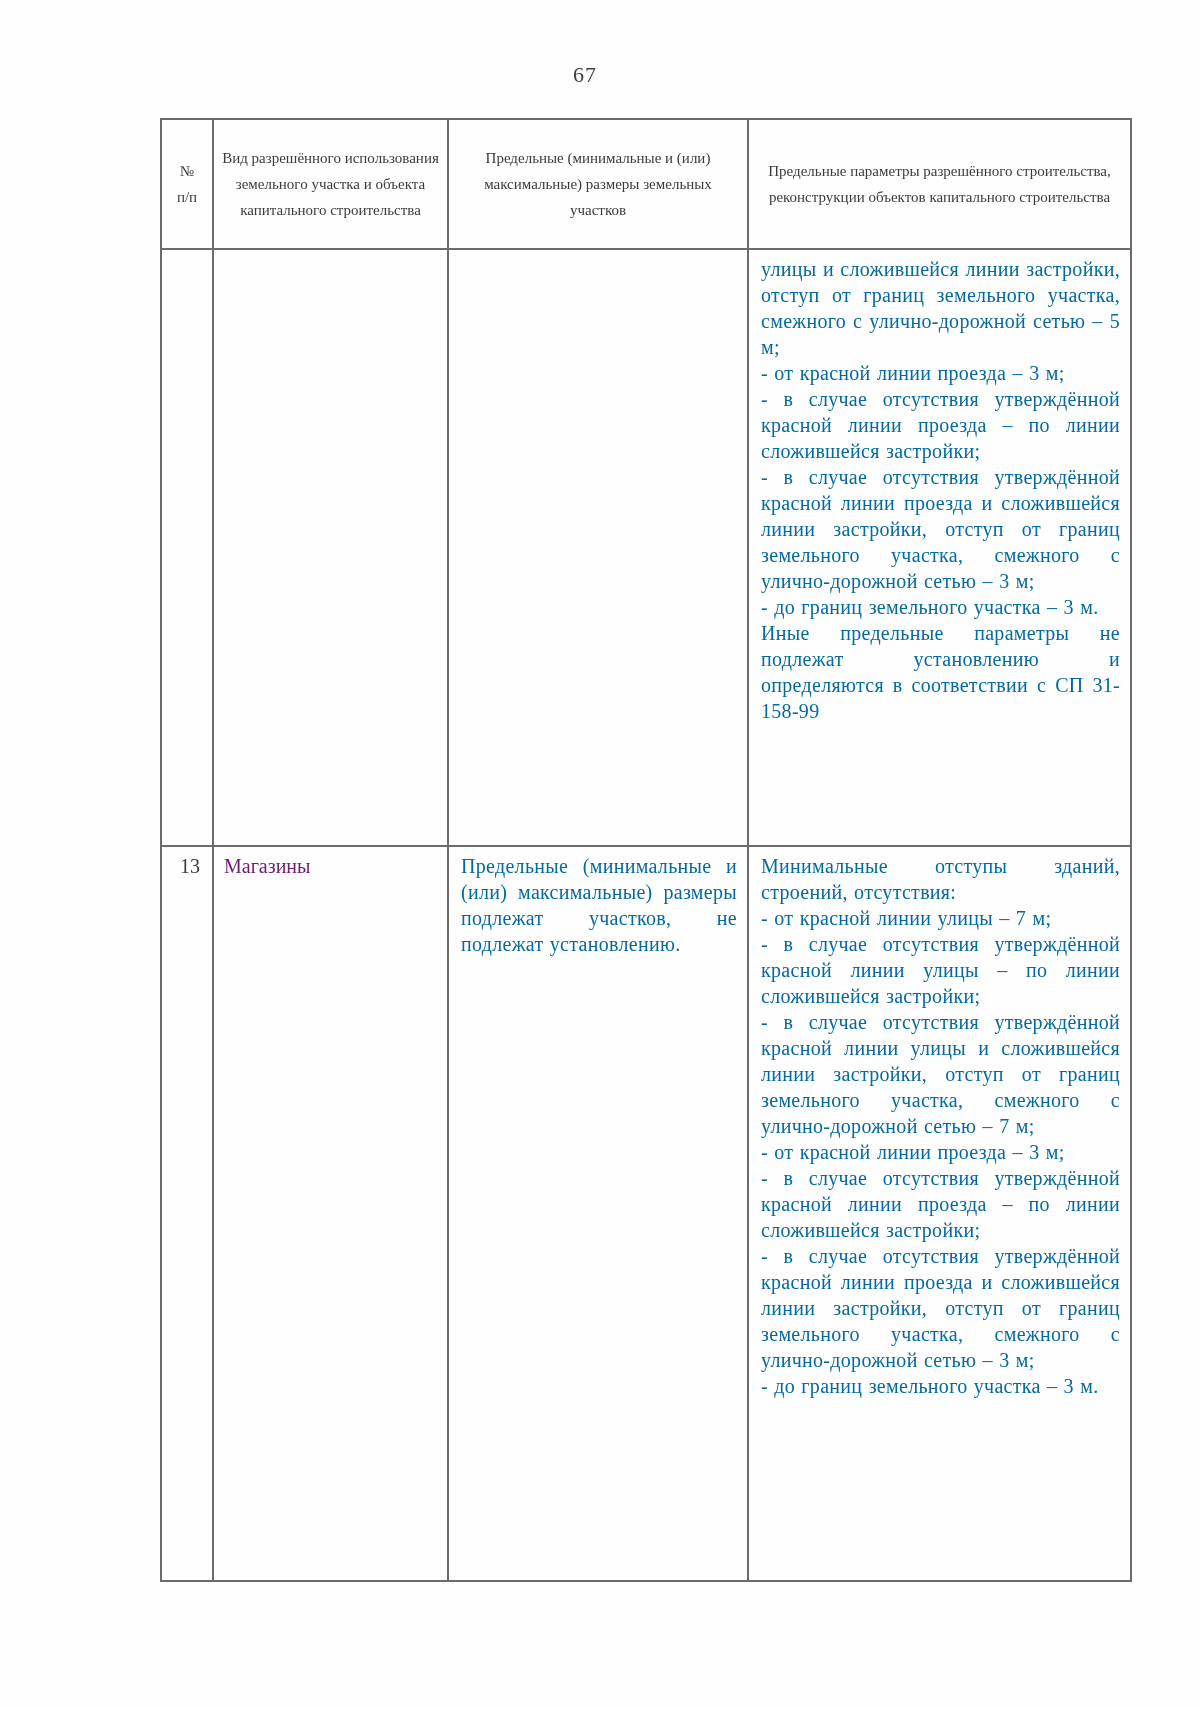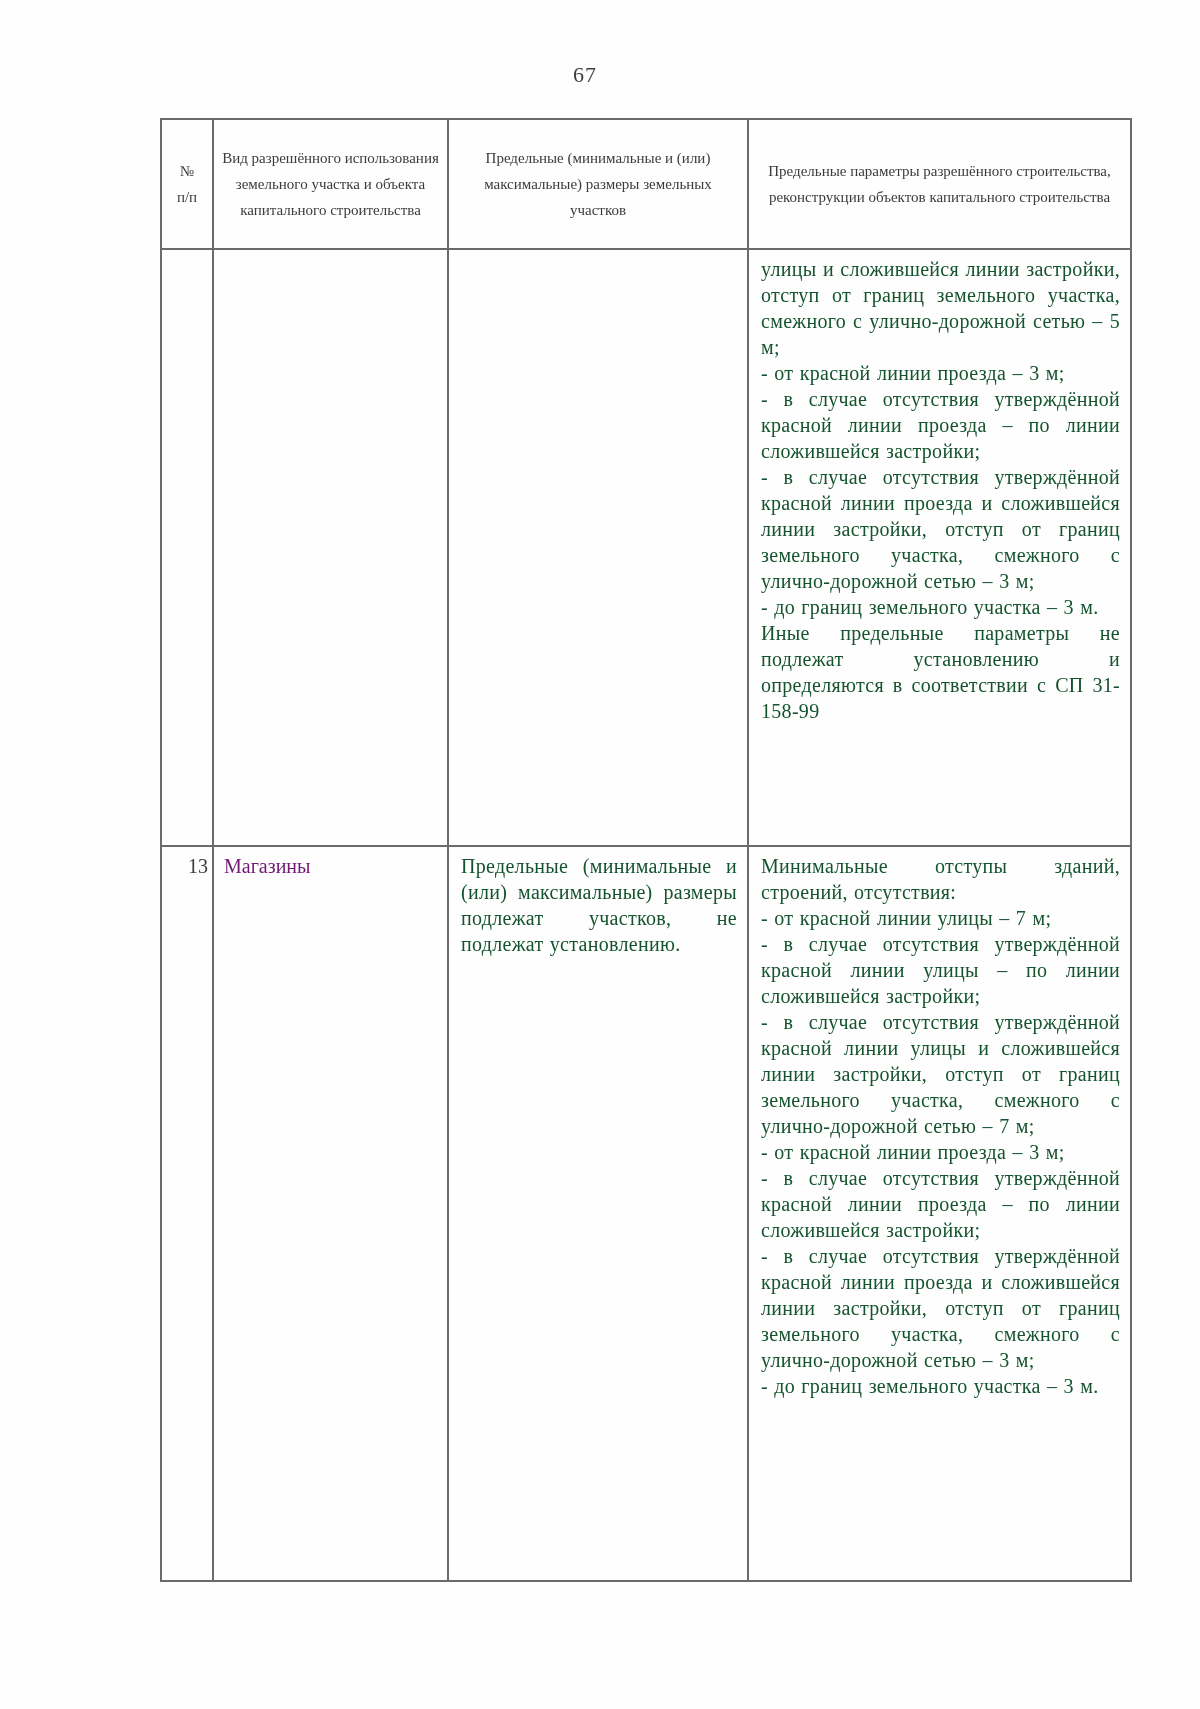--- a/index.html
+++ b/index.html
@@ -46,32 +46,32 @@
     padding: 6px 6px;
     height: 130px;
     color: #3b3b3b;
   }
   .th-num { white-space: pre-line; }
   .row-cont { height: 597px; }
   .row-13  { height: 735px; }
   .cell-num {
     font-size: 20px;
     padding: 8px 4px 0 10px;
-    text-align: right;
+    text-align: center;
     color: #3b3b3b;
   }
   .cell-use {
     font-size: 20px;
     padding: 8px 8px 0 10px;
     color: #701a75;
   }
   .cell-size, .cell-params {
     font-size: 20px;
     padding: 6px 10px 6px 12px;
-    color: #14532d;
+    color: #0369a1;
   }
   .para {
     text-align: justify;
     text-align-last: left;
     line-height: 26px;
     letter-spacing: 0.3px;
     word-spacing: 1px;
   }
 </style>
 </head>

